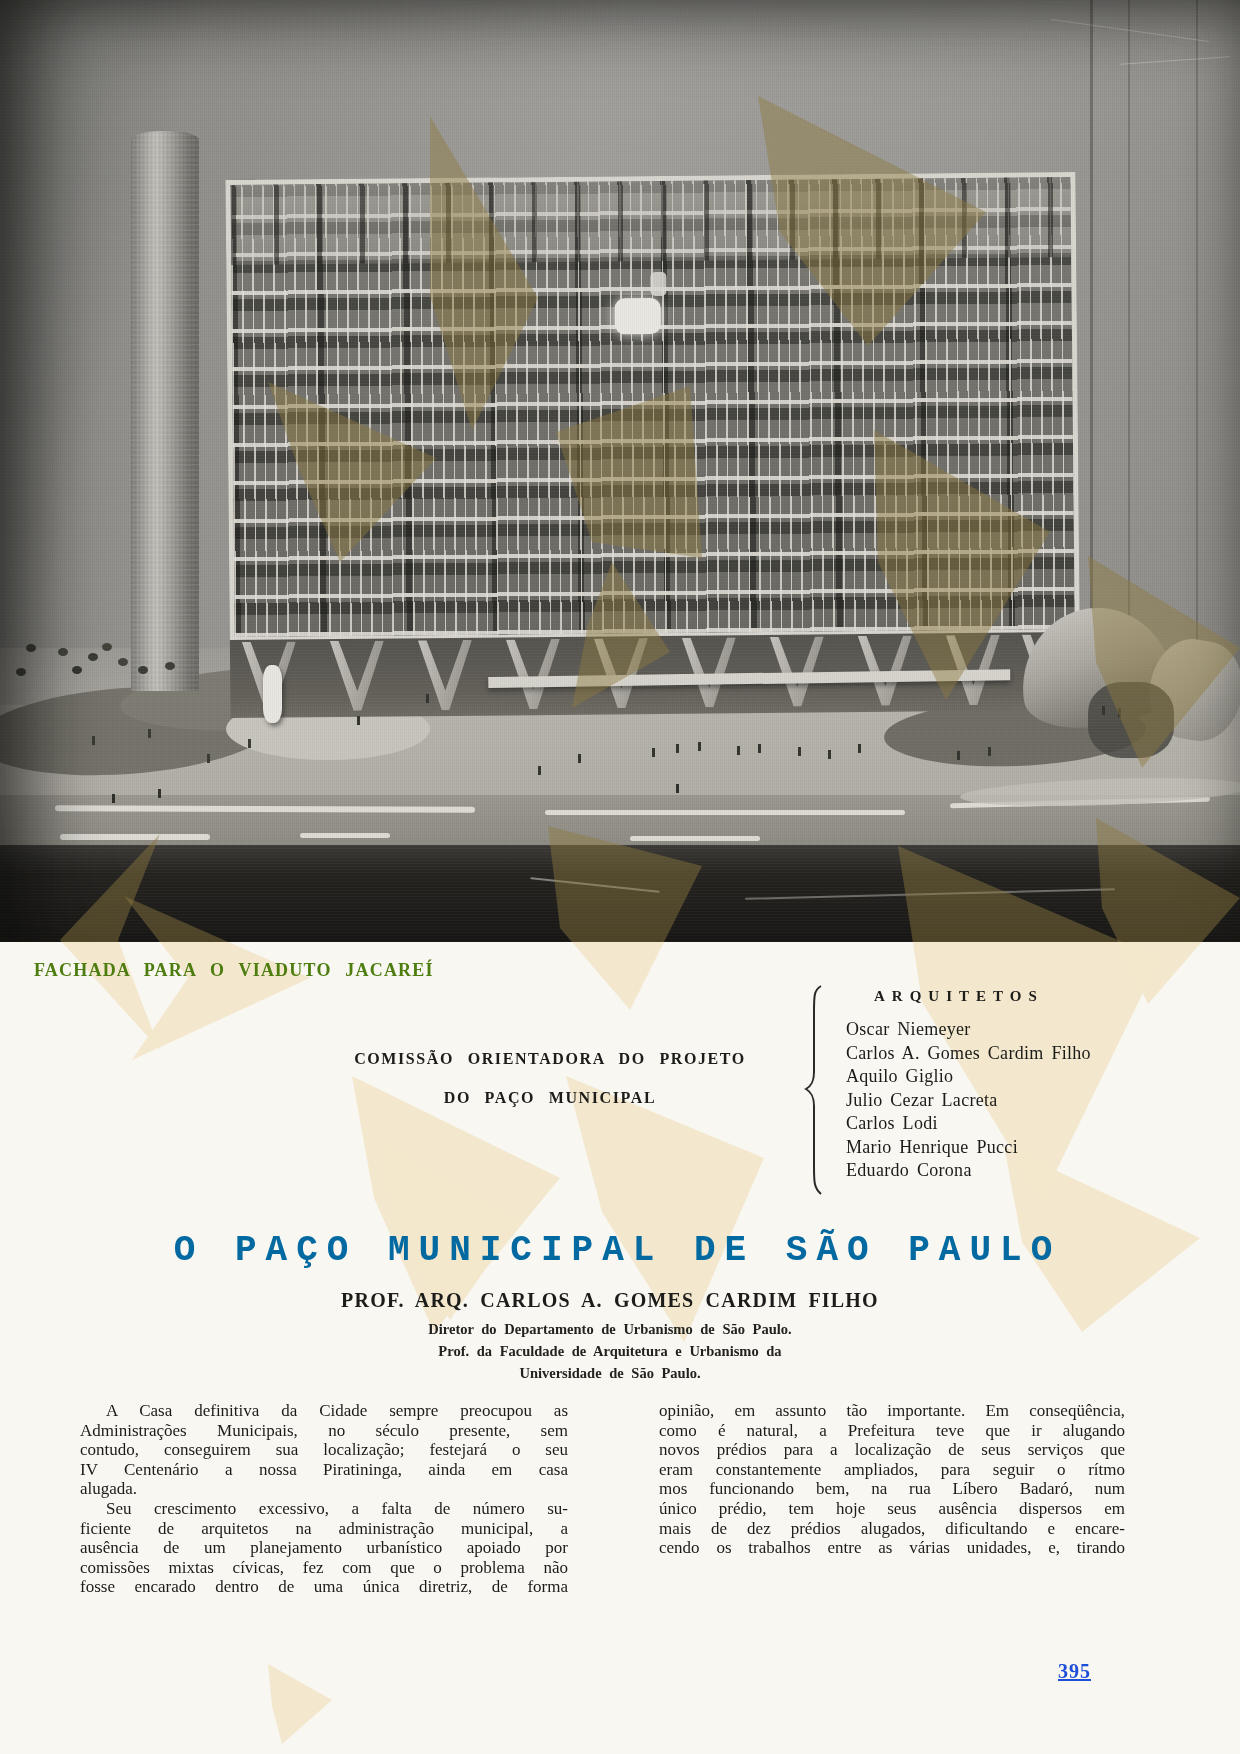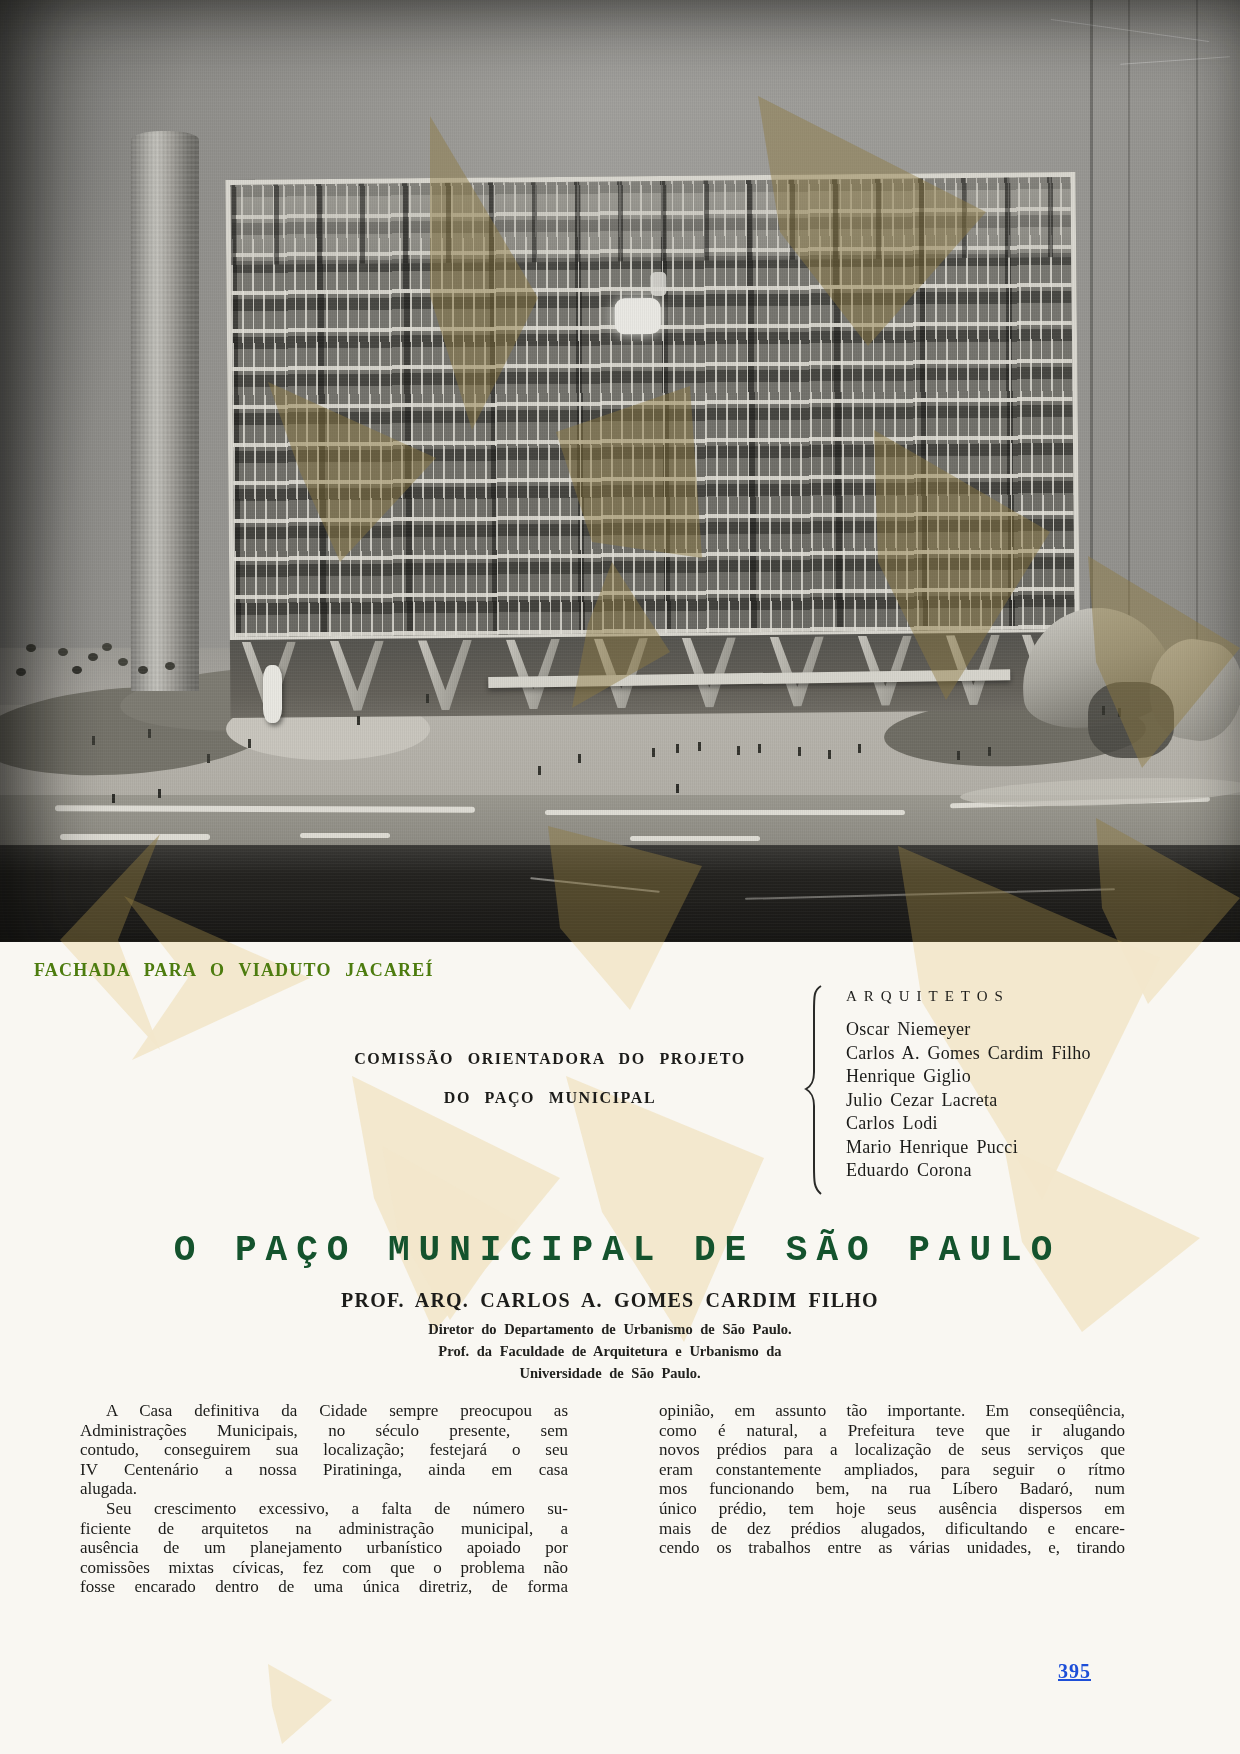--- a/index.html
+++ b/index.html
@@ -105,28 +105,28 @@
   .scratch{position:absolute;height:2px;background:rgba(230,228,220,.5);border-radius:1px;}
   .sc-1{left:530px;top:884px;width:130px;transform:rotate(6deg);}
   .sc-2{left:745px;top:893px;width:370px;transform:rotate(-1.5deg);background:rgba(230,228,220,.4);}
   .sc-3{left:1050px;top:30px;width:160px;height:1px;transform:rotate(8deg);background:rgba(255,255,255,.3);}
   .sc-4{left:1120px;top:60px;width:110px;height:1px;transform:rotate(-4deg);background:rgba(255,255,255,.3);}
   
   .txt{position:absolute;z-index:2;}
   .caption{left:34px;top:960px;width:460px;font-weight:bold;font-size:18px;
     letter-spacing:1.2px;word-spacing:8px;color:#4d7c0f;}
   .arch-brace{left:804px;top:984px;width:20px;height:212px;z-index:2;position:absolute;}
-  .arch-heading{left:846px;top:988px;font-weight:normal;font-size:15px;letter-spacing:7px;color:#1d1d1b;}
+  .arch-heading{left:874px;top:988px;font-weight:bold;font-size:15px;letter-spacing:7px;color:#1d1d1b;}
   .arch-list{left:846px;top:1018px;width:330px;}
   .arch-list .name{font-weight:normal;font-size:18px;line-height:23.5px;letter-spacing:.3px;word-spacing:3px;color:#1b1b19;}
   .commission{left:280px;top:1050px;width:540px;text-align:center;}
   .commission .c1{font-weight:bold;font-size:16px;letter-spacing:1.6px;word-spacing:8px;}
   .commission .c2{font-weight:bold;font-size:16px;letter-spacing:1.6px;word-spacing:8px;margin-top:21px;}
   .title{left:155px;top:1230px;width:925px;text-align:center;
-    font-family:"Liberation Mono", monospace;font-weight:bold;font-size:36px;letter-spacing:9px;color:#14532d;white-space:nowrap;}
+    font-family:"Liberation Mono", monospace;font-weight:bold;font-size:36px;letter-spacing:9px;color:#0369a1;white-space:nowrap;}
   .author{left:160px;top:1289px;width:900px;text-align:center;font-weight:bold;font-size:20px;letter-spacing:1.2px;word-spacing:5px;}
   .roles{left:160px;top:1318px;width:900px;text-align:center;}
   .roles .role{font-weight:bold;font-size:14.5px;line-height:22px;word-spacing:4px;color:#22221f;}
   .body-col{font-size:17px;color:#1b1b19;}
   .body-col .line{height:19.6px;line-height:19.6px;text-align:justify;text-align-last:justify;white-space:nowrap;}
   .col-left{left:80px;top:1401px;width:488px;}
   .col-right{left:659px;top:1401px;width:466px;}
   .col-left .line:nth-child(1),.col-left .line:nth-child(6){text-indent:26px;}
   .col-left .line:nth-child(5){text-align-last:left;}
   .pagenum{left:1058px;top:1660px;font-weight:bold;font-size:20px;letter-spacing:1px;color:#1d4ed8;text-decoration:underline;}
@@ -230,21 +230,21 @@
 
 <div class="txt caption">FACHADA PARA O VIADUTO JACAREÍ</div>
 
 <svg class="arch-brace" viewBox="0 0 20 212">
   <path d="M17,2 C10,6 10,12 10,28 L10,88 C10,98 7,102 2,105 C7,108 10,112 10,122 L10,182 C10,198 10,204 17,210" fill="none" stroke="#2a2a28" stroke-width="2"></path>
 </svg>
 <div class="txt arch-heading">ARQUITETOS</div>
 <div class="txt arch-list">
     <div class="name">Oscar Niemeyer</div>
     <div class="name">Carlos A. Gomes Cardim Filho</div>
-    <div class="name">Henrique Giglio</div>
+    <div class="name">Aquilo Giglio</div>
     <div class="name">Julio Cezar Lacreta</div>
     <div class="name">Carlos Lodi</div>
     <div class="name">Mario Henrique Pucci</div>
     <div class="name">Eduardo Corona</div>
   </div>
 
 <div class="txt commission">
   <div class="c1">COMISSÃO ORIENTADORA DO PROJETO</div>
   <div class="c2">DO PAÇO MUNICIPAL</div>
 </div>

